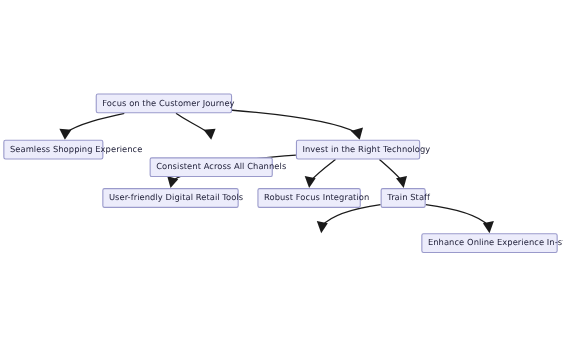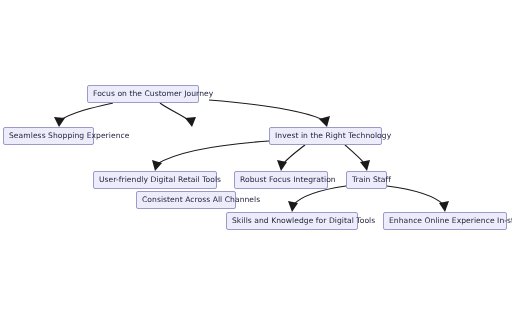--- a/index.html
+++ b/index.html
@@ -96,31 +96,30 @@
       <polygon class="arrow-head" points="292,212 288,201, 298,203"></polygon>
     </g>
 
     <g>
       <path class="edge-path" d="M 387 186 C 410 189, 433 194, 444 205"></path>
       <polygon class="arrow-head" points="445,212 439,203, 449,201"></polygon>
     </g>
 
   </svg>
 
-  <div class="node" style="left:87px;  top:85px;  width:112px;">Focus on the Customer Journey</div>
+  <div class="node" style="left:87px;  top:85px;  width:124px;">Focus on the Customer Journey</div>
 
   <div class="node" style="left:3px;   top:127px; width:91px;">Seamless Shopping Experience</div>
 
-  <div class="node" style="left:136px; top:143px; width:100px;margin-top:48px;">Consistent Across All Channels</div>
+  <div class="node" style="left:136px; top:143px; width:112px;">Consistent Across All Channels</div>
 
   <div class="node" style="left:269px; top:127px; width:113px;text-align:right;">Invest in the Right Technology</div>
 
   <div class="node" style="left:93px;  top:171px; width:124px;">User-friendly Digital Retail Tools</div>
 
   <div class="node" style="left:234px; top:171px; width:94px;">Robust Focus Integration</div>
 
   <div class="node" style="left:346px; top:171px; width:41px;">Train Staff</div>
 
-  <div class="node" style="left:226px; top:212px; width:132px;">Skills and Knowledge for Digital Tools</div>
 
   <div class="node" style="left:383px; top:212px; width:124px;">Enhance Online Experience In-store</div>
 
 </div>
 
 </body></html>

